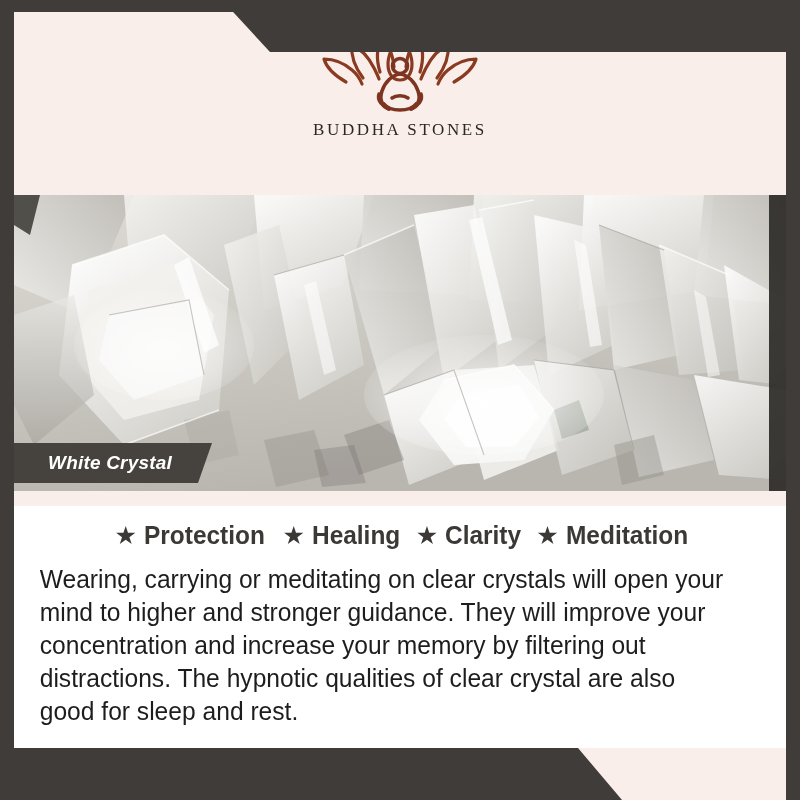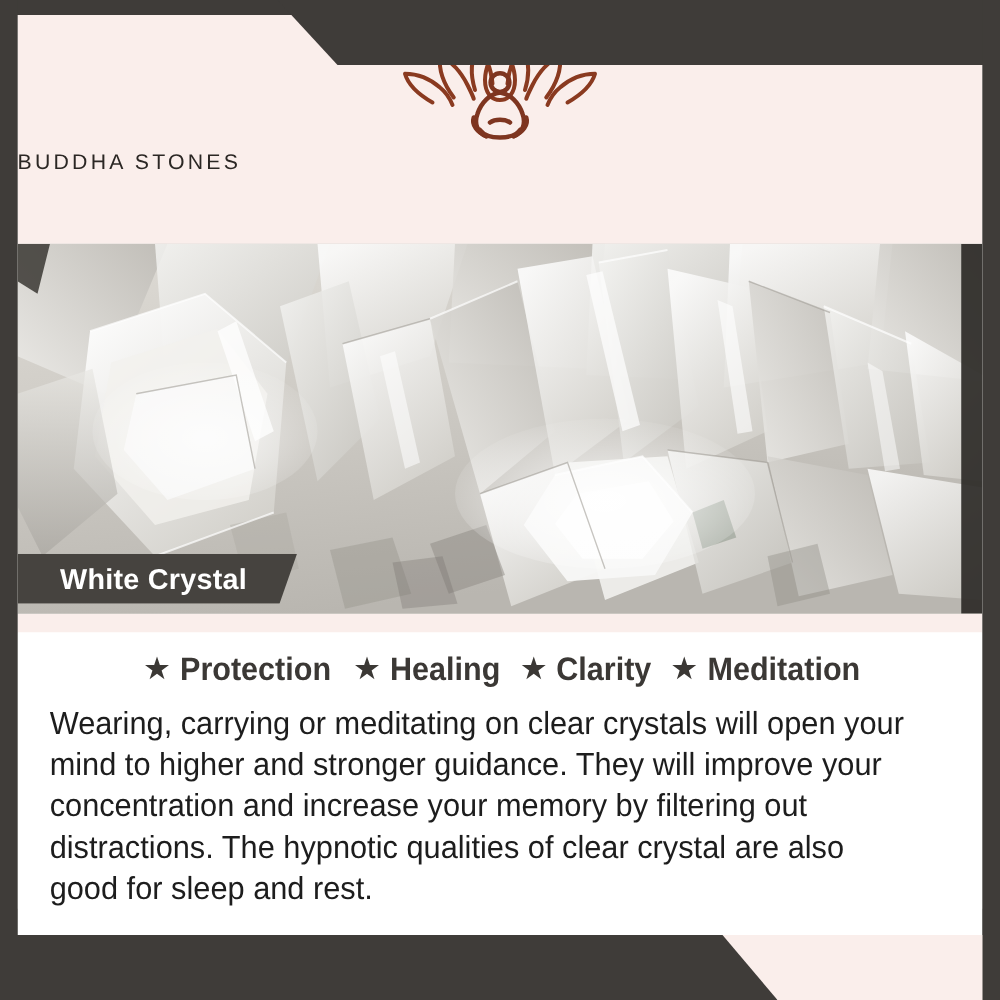--- a/index.html
+++ b/index.html
@@ -83,25 +83,25 @@
     top: 14px;
     left: 0; right: 0;
     text-align: center;
   }
   .logo-mark {
     display: block;
     margin: 0 auto;
   }
   .brand-name {
     margin-top: 2px;
-    font-family: Liberation Sans, sans-serif;
+    font-family: Liberation Serif, serif;
     font-size: 17px;
     letter-spacing: 2.6px;
     color: #2b2724;
-    text-align: left;
+    text-align: center;
   }
 
   
   .title-box {
     position: absolute;
     left: 152px;
     top: 128px;
     width: 470px;
     height: 46px;
     background: #fdf8f7;
@@ -140,22 +140,23 @@
     display: flex;
     align-items: center;
     background: #46433f;
     clip-path: polygon(0 0, 100% 0, calc(100% - 14px) 100%, 0 100%);
     z-index: 3;
   }
   .stone-label span {
     color: #ffffff;
     font-family: "Liberation Sans Narrow", "Liberation Sans", sans-serif;
     font-weight: bold;
-    font-size: 23px;
+    font-size: 19px;
     letter-spacing: 0.2px;
+    font-style: italic;
   }
 
   .pink-sep {
     height: 15px;
     background: #faeeeb;
   }
 
   
   .content {
     background: #ffffff;

